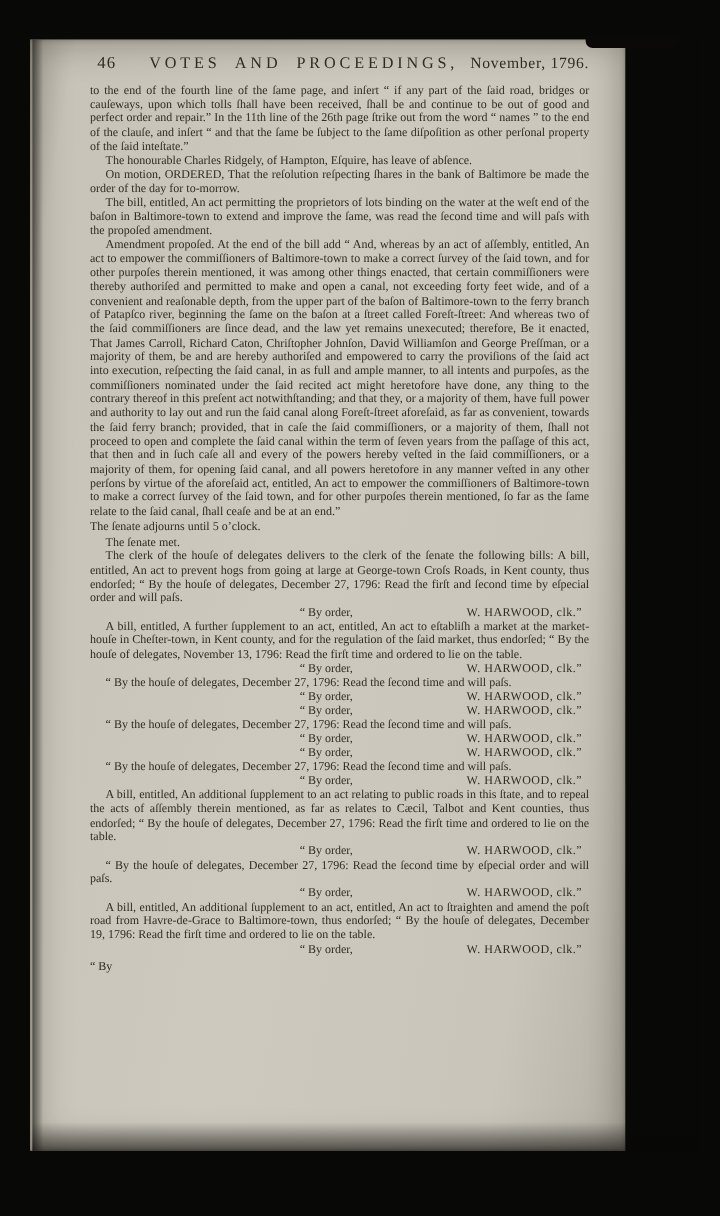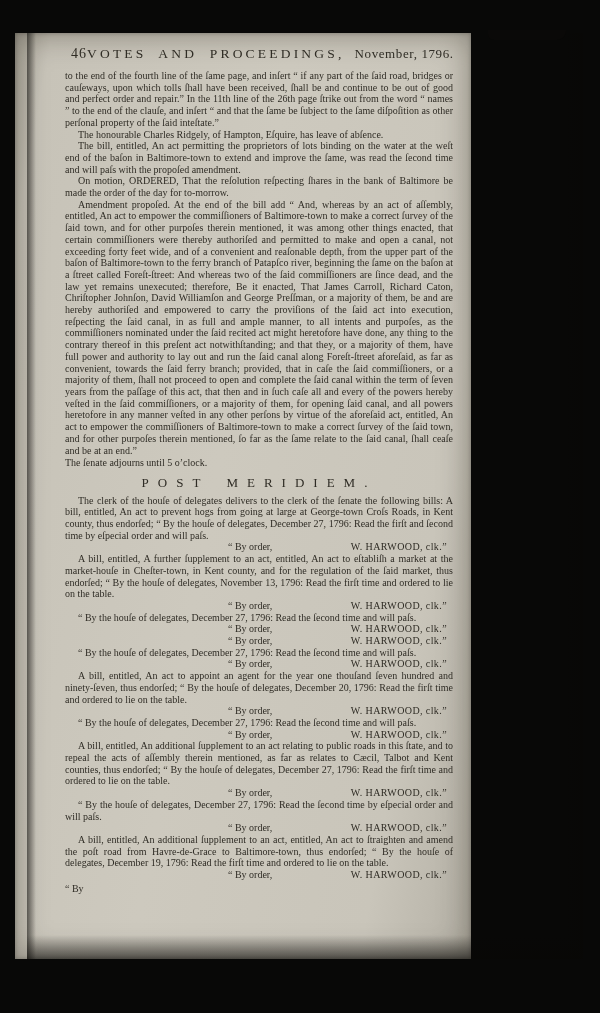--- a/index.html
+++ b/index.html
@@ -2,40 +2,40 @@
 <html><head>
 <meta charset="utf-8">
 <style>
   html,body{margin:0;padding:0;}
   body{
     width:600px;height:1013px;position:relative;overflow:hidden;
     background:#080807;
     font-family:"Liberation Serif","DejaVu Serif",serif;
   }
   .paper{
-    position:absolute;left:15px;top:33px;width:456px;height:926px;
+    position:absolute;left:25px;top:33px;width:496px;height:926px;
     box-sizing:border-box;
-    padding:9px 18px 12px 50px;
+    padding:9px 30px 12px 50px;
     background:linear-gradient(100deg,#b0ac a0 0%,#c7c3b8 6%,#cdc9be 45%,#c9c5ba 82%,#b4b0a5 100%);
     background:linear-gradient(100deg,#b0aca0 0%,#c7c3b8 6%,#cdc9be 45%,#c9c5ba 82%,#b4b0a5 100%);
     box-shadow:inset 0 0 32px rgba(22,16,6,.38), inset 0 0 4px rgba(0,0,0,.28);
     color:#2f2c25;
   }
   .shade{position:absolute;pointer-events:none;}
   .shade.left{left:27px;top:33px;width:9px;height:926px;
     background:linear-gradient(to right,rgba(8,7,5,.55),rgba(8,7,5,0));}
   .shade.right{left:565px;top:33px;width:18px;height:926px;
     background:linear-gradient(to left,rgba(8,7,5,.5),rgba(8,7,5,0));}
   .shade.bottom{left:27px;top:935px;width:556px;height:24px;
     background:linear-gradient(to top,rgba(8,7,5,.55),rgba(8,7,5,0));}
   .notch{position:absolute;left:488px;top:30px;width:78px;height:10px;
     background:#0a0908;border-radius:0 0 9px 6px;}
   .pagehead{display:flex;align-items:baseline;margin:2px 0 8px 0;}
   .pno{font-size:14px;letter-spacing:1px;margin-left:6px;}
-  .titlewrap{flex:1;text-align:left;white-space:nowrap;}
+  .titlewrap{flex:1;text-align:right;white-space:nowrap;}
   .ptitle{font-size:13.5px;letter-spacing:3.2px;word-spacing:6px;}
   .pdate{font-size:13px;letter-spacing:.6px;margin-left:6px;}
   .body{font-size:10px;line-height:11.7px;}
   .p{margin:0;text-align:justify;}
   .p.ind{text-indent:13px;}
   .centerline{margin:1px 0;text-align:left;}
   .pm-heading{margin:8px 0 6px 0;text-align:center;font-size:13px;
     letter-spacing:9px;word-spacing:5px;}
   .byorder{display:flex;line-height:11.7px;align-items:flex-end;}
   .bo{margin-left:42%;}
@@ -51,27 +51,27 @@
     <span class="pno">46</span>
     <span class="titlewrap">
       <span class="ptitle">VOTES AND PROCEEDINGS,</span>
       <span class="pdate">November, 1796.</span>
     </span>
   </header>
 
   <div class="body">
     <p class="p">to the end of the fourth line of the ſame page, and inſert “ if any part of the ſaid road, bridges or cauſeways, upon which tolls ſhall have been received, ſhall be and continue to be out of good and perfect order and repair.” In the 11th line of the 26th page ſtrike out from the word “ names ” to the end of the clauſe, and inſert “ and that the ſame be ſubject to the ſame diſpoſition as other perſonal property of the ſaid inteſtate.”</p>
     <p class="p ind">The honourable Charles Ridgely, of Hampton, Eſquire, has leave of abſence.</p>
+    <p class="p ind">On motion, ORDERED, That the reſolution reſpecting ſhares in the bank of Baltimore be made the order of the day for to-morrow.</p>
     <p class="p ind">The bill, entitled, An act permitting the proprietors of lots binding on the water at the weſt end of the baſon in Baltimore-town to extend and improve the ſame, was read the ſecond time and will paſs with the propoſed amendment.</p>
-    <p class="p ind">On motion, ORDERED, That the reſolution reſpecting ſhares in the bank of Baltimore be made the order of the day for to-morrow.</p>
     <p class="p ind">Amendment propoſed.  At the end of the bill add “ And, whereas by an act of aſſembly, entitled, An act to empower the commiſſioners of Baltimore-town to make a correct ſurvey of the ſaid town, and for other purpoſes therein mentioned, it was among other things enacted, that certain commiſſioners were thereby authoriſed and permitted to make and open a canal, not exceeding forty feet wide, and of a convenient and reaſonable depth, from the upper part of the baſon of Baltimore-town to the ferry branch of Patapſco river, beginning the ſame on the baſon at a ſtreet called Foreſt-ſtreet: And whereas two of the ſaid commiſſioners are ſince dead, and the law yet remains unexecuted; therefore, Be it enacted, That James Carroll, Richard Caton, Chriſtopher Johnſon, David Williamſon and George Preſſman, or a majority of them, be and are hereby authoriſed and empowered to carry the proviſions of the ſaid act into execution, reſpecting the ſaid canal, in as full and ample manner, to all intents and purpoſes, as the commiſſioners nominated under the ſaid recited act might heretofore have done, any thing to the contrary thereof in this preſent act notwithſtanding; and that they, or a majority of them, have full power and authority to lay out and run the ſaid canal along Foreſt-ſtreet aforeſaid, as far as convenient, towards the ſaid ferry branch; provided, that in caſe the ſaid commiſſioners, or a majority of them, ſhall not proceed to open and complete the ſaid canal within the term of ſeven years from the paſſage of this act, that then and in ſuch caſe all and every of the powers hereby veſted in the ſaid commiſſioners, or a majority of them, for opening ſaid canal, and all powers heretofore in any manner veſted in any other perſons by virtue of the aforeſaid act, entitled, An act to empower the commiſſioners of Baltimore-town to make a correct ſurvey of the ſaid town, and for other purpoſes therein mentioned, ſo far as the ſame relate to the ſaid canal, ſhall ceaſe and be at an end.”</p>
     <p class="centerline">The ſenate adjourns until 5 o’clock.</p>
 
-    <p class="pm-heading">POST MERIDIEM.</p>
 
+    <p class="p ind">The ſenate met.</p>
     <p class="p ind">The clerk of the houſe of delegates delivers to the clerk of the ſenate the following bills: A bill, entitled, An act to prevent hogs from going at large at George-town Croſs Roads, in Kent county, thus endorſed; “ By the houſe of delegates, December 27, 1796: Read the firſt and ſecond time by eſpecial order and will paſs.</p>
     <div class="byorder">
       <span class="bo">“ By order,</span>
       <span class="sig">W. HARWOOD, clk.”</span>
     </div>
 
     <p class="p ind">A bill, entitled, A further ſupplement to an act, entitled, An act to eſtabliſh a market at the market-houſe in Cheſter-town, in Kent county, and for the regulation of the ſaid market, thus endorſed; “ By the houſe of delegates, November 13, 1796: Read the firſt time and ordered to lie on the table.</p>
     <div class="byorder">
       <span class="bo">“ By order,</span>
       <span class="sig">W. HARWOOD, clk.”</span>
@@ -87,21 +87,20 @@
       <span class="bo">“ By order,</span>
       <span class="sig">W. HARWOOD, clk.”</span>
     </div>
 
     <p class="p ind">“ By the houſe of delegates, December 27, 1796: Read the ſecond time and will paſs.</p>
     <div class="byorder">
       <span class="bo">“ By order,</span>
       <span class="sig">W. HARWOOD, clk.”</span>
     </div>
 
-    <p class="p ind">A bill, entitled, An act to appoint an agent for the year one thouſand ſeven hundred and ninety-ſeven, thus endorſed; “ By the houſe of delegates, December 20, 1796: Read the firſt time and ordered to lie on the table.</p>
     <div class="byorder">
       <span class="bo">“ By order,</span>
       <span class="sig">W. HARWOOD, clk.”</span>
     </div>
 
     <p class="p ind">“ By the houſe of delegates, December 27, 1796: Read the ſecond time and will paſs.</p>
     <div class="byorder">
       <span class="bo">“ By order,</span>
       <span class="sig">W. HARWOOD, clk.”</span>
     </div>

